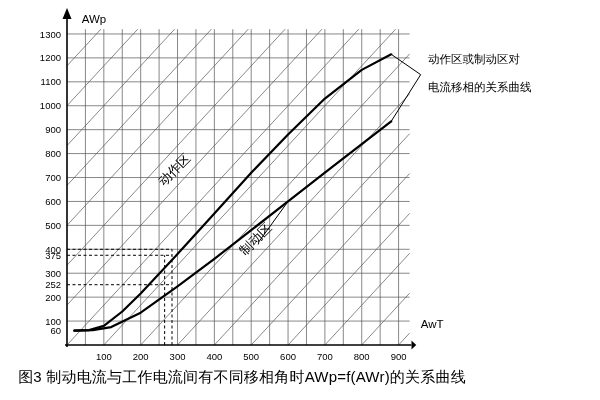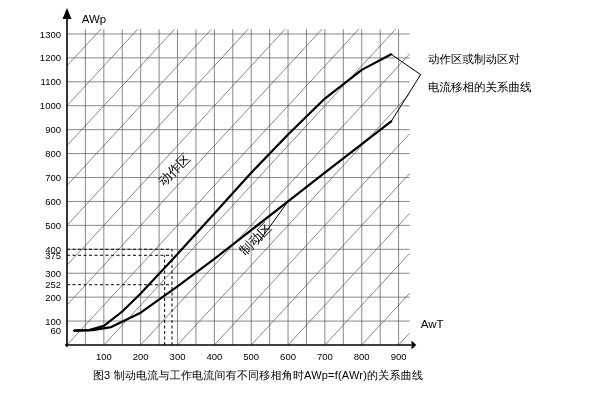--- a/index.html
+++ b/index.html
@@ -20,24 +20,23 @@
     top: 0;
     width: 600px;
     height: 400px;
   }
   .caption {
     position: absolute;
     left: 0;
     top: 368px;
     width: 484px;
     text-align: center;
-    font-size: 11px;
+    font-size: 15px;
     color: #000;
     letter-spacing: 0.2px;
-    margin-left: 16px;
   }
   svg text {
     font-family: "Liberation Sans", sans-serif;
     fill: #000;
   }
 </style>
 </head>
 <body>
 
 <div id="figure">

